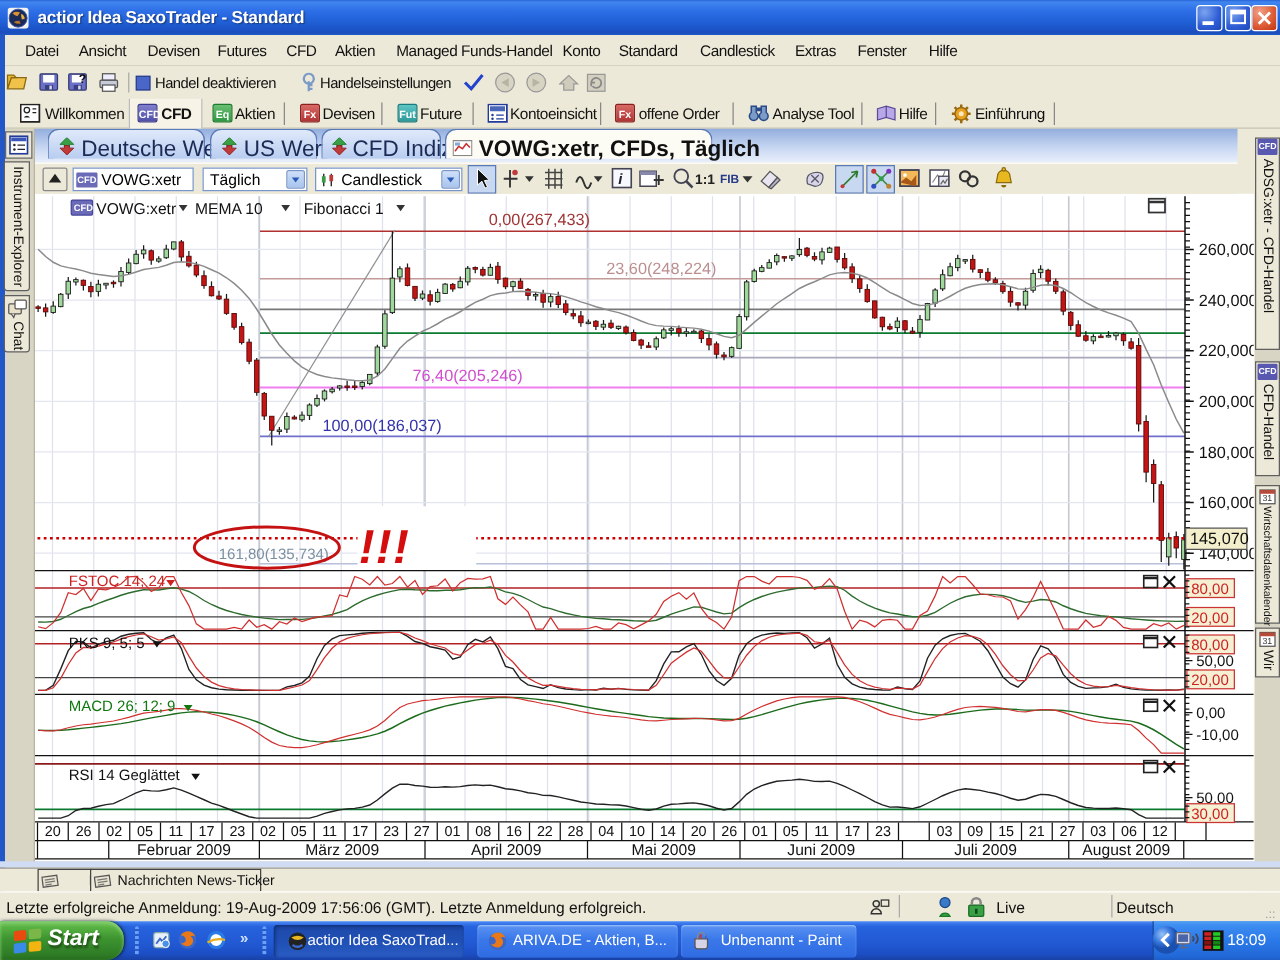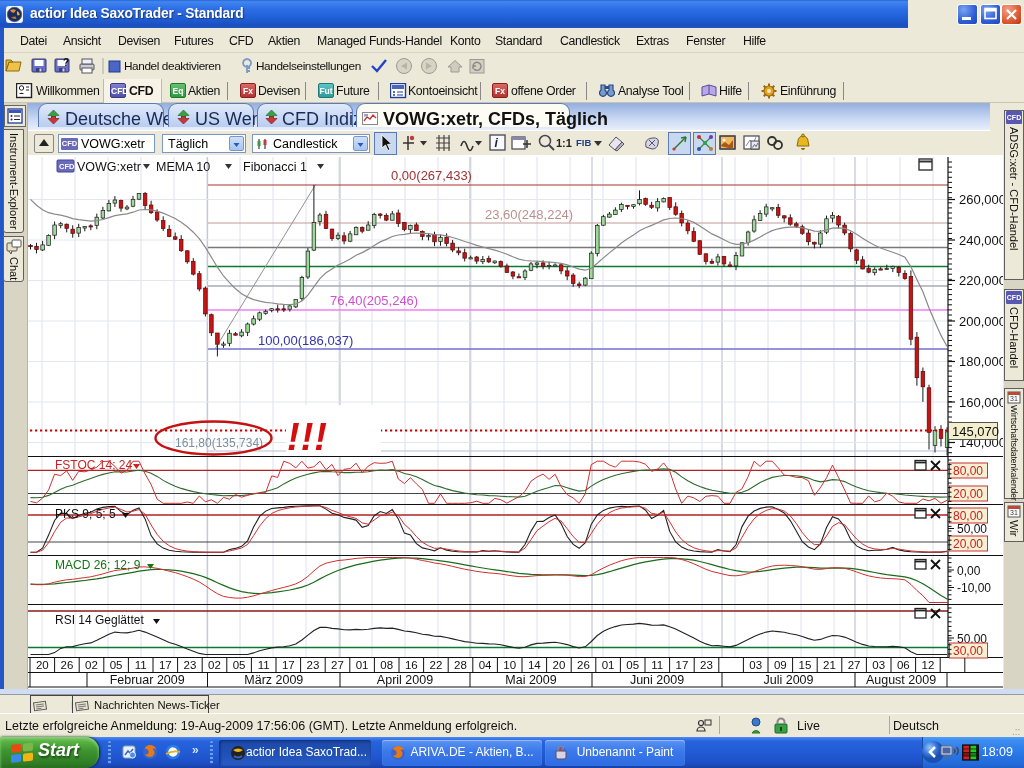--- a/index.html
+++ b/index.html
@@ -1,19 +1,19 @@
 <!DOCTYPE html>
 <html><head><meta charset="utf-8">
 <style>
 *{margin:0;padding:0;box-sizing:border-box;}
 html,body{width:1024px;height:768px;overflow:hidden;font-family:"Liberation Sans",sans-serif;}
 #app{position:relative;width:1024px;height:768px;background:#ece9d8;}
 .abs{position:absolute;}
 
-#title{left:0;top:0;width:908px;height:28px;background:linear-gradient(180deg,#2964d8 0%,#4186ef 6%,#3c80ee 12%,#2e6fe7 30%,#2161d8 60%,#1c54c8 82%,#1a4ebd 92%,#2157c5 100%);}
+#title{left:0;top:0;width:1024px;height:28px;background:linear-gradient(180deg,#2964d8 0%,#4186ef 6%,#3c80ee 12%,#2e6fe7 30%,#2161d8 60%,#1c54c8 82%,#1a4ebd 92%,#2157c5 100%);}
 #title .txt{position:absolute;left:30px;top:6px;color:#fff;font-weight:bold;font-size:13.8px;letter-spacing:-0.2px;text-shadow:1px 1px 1px #1a3a7c;}
 .winbtn{position:absolute;top:4px;width:21px;height:21px;border-radius:3px;border:1px solid #fff;}
 .bblue{background:radial-gradient(circle at 30% 25%,#7ba4ef,#2e5cd5 60%,#1e48b8);}
 .bred{background:radial-gradient(circle at 30% 25%,#f09a7c,#e0603a 55%,#c13а10);background:radial-gradient(circle at 30% 25%,#f2a088,#df5f38 55%,#bf3410);}
 
 #menubar{left:0;top:28px;width:1024px;height:25px;background:#ece9d8;border-bottom:1px solid #d8d4c0;}
 #menubar span{position:absolute;top:6px;font-size:12.3px;color:#111;letter-spacing:-0.35px;}
 
 #toolbar{left:0;top:53px;width:1024px;height:26px;background:#ece9d8;}
 #toolbar .lbl{position:absolute;top:6px;font-size:11.8px;color:#111;letter-spacing:-0.4px;}

